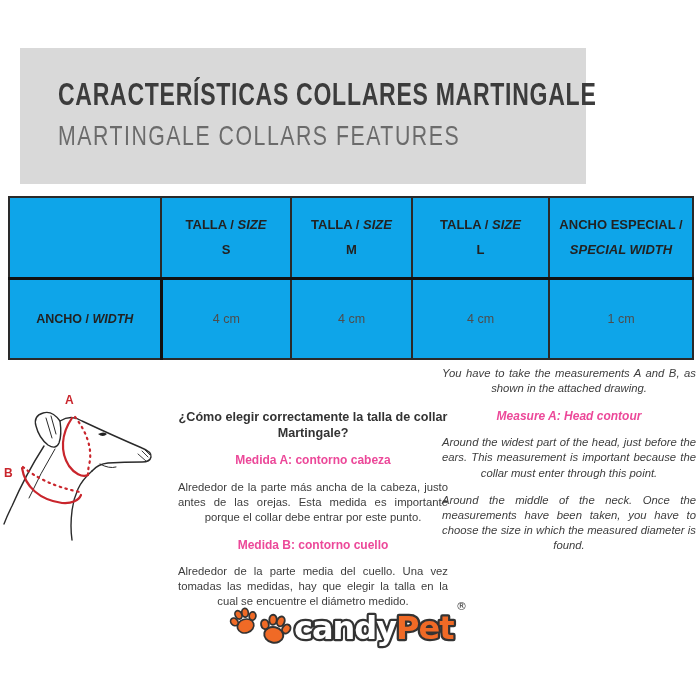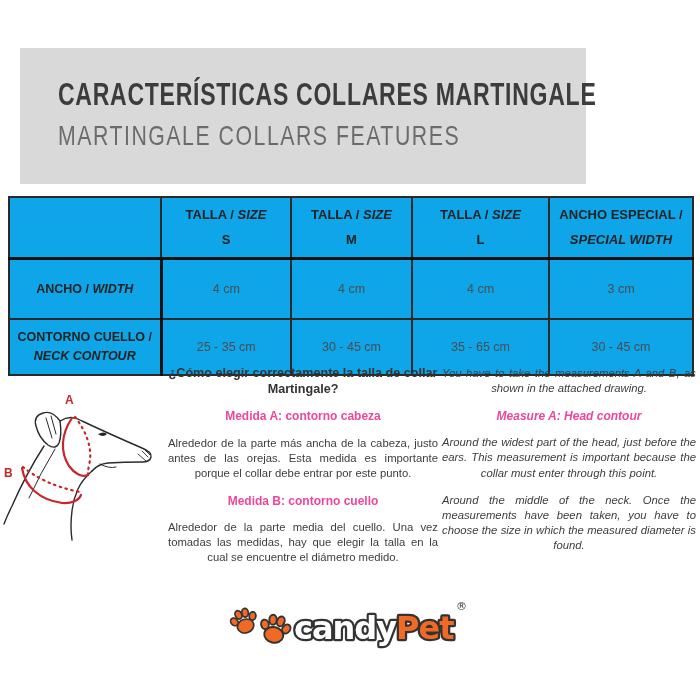--- a/index.html
+++ b/index.html
@@ -21,21 +21,21 @@
   table.sizes tr.hdr th{border-bottom:3px solid #111;font-size:13px;font-weight:bold;color:#222;height:55px;}
   table.sizes td.rowlab{border-right:3px solid #111;font-size:12.5px;font-weight:bold;color:#222;line-height:1.5;}
   table.sizes td.val{font-size:12.5px;color:#4d4d4d;margin-left:16px;}
   table.sizes tr.r1 td{height:54px;}
   table.sizes tr.r2 td{height:50px;}
   .thline{display:block;line-height:1.9;}
   .it{font-style:italic;}
 
   
   .col{position:absolute;top:366px;font-size:11.3px;line-height:1.34;color:#3d3d3d;}
-  .col-es{left:168px;width:270px;}
+  .col-es{left:178px;width:270px;margin-top:44px;}
   .col-en{left:442px;width:254px;font-style:italic;}
   .col h2{margin:0 0 11px 0;font-size:12.6px;font-weight:bold;color:#333;text-align:center;line-height:1.25;}
   .col h3{margin:0 0 11px 0;font-size:12px;font-weight:bold;color:#ec4899;text-align:center;}
   .col p{margin:0 0 12px 0;text-align:justify;text-align-last:center;-moz-text-align-last:center;}
 
   
   .dog{position:absolute;left:2px;top:390px;width:160px;height:152px;}
 
   
   .logo{position:absolute;left:228px;top:594px;width:240px;height:60px;}
@@ -76,28 +76,21 @@
       <th>
         <span class="thline">ANCHO ESPECIAL /</span>
         <span class="thline it">SPECIAL WIDTH</span>
       </th>
     </tr>
     <tr class="r1">
       <td class="rowlab"><span>ANCHO /</span> <span class="it">WIDTH</span></td>
       <td class="val">4 cm</td>
       <td class="val">4 cm</td>
       <td class="val">4 cm</td>
-      <td class="val">3 cm</td>
-    </tr>
-    <tr class="r2">
-      <td class="rowlab"><span>CONTORNO CUELLO /</span> <span class="it">NECK CONTOUR</span></td>
-      <td class="val">25 - 35 cm</td>
-      <td class="val">30 - 45 cm</td>
-      <td class="val">35 - 65 cm</td>
-      <td class="val">30 - 45 cm</td>
+      <td class="val">1 cm</td>
     </tr>
   </tbody>
     </table>
 
   <svg class="dog" viewBox="0 0 160 152">
     <g fill="none" stroke="#2a2a2a" stroke-width="1.4" stroke-linecap="round">
 
       <path d="M58,31 Q69,24 80,31 Q112,46 140,58 Q150,62 149,67 Q148,72 140,72 Q122,72 106,73 Q96,74 90,81"></path>
 
       <path d="M90,81 Q80,90 76,99 Q71,110 70,121 Q68,136 70,150"></path>

